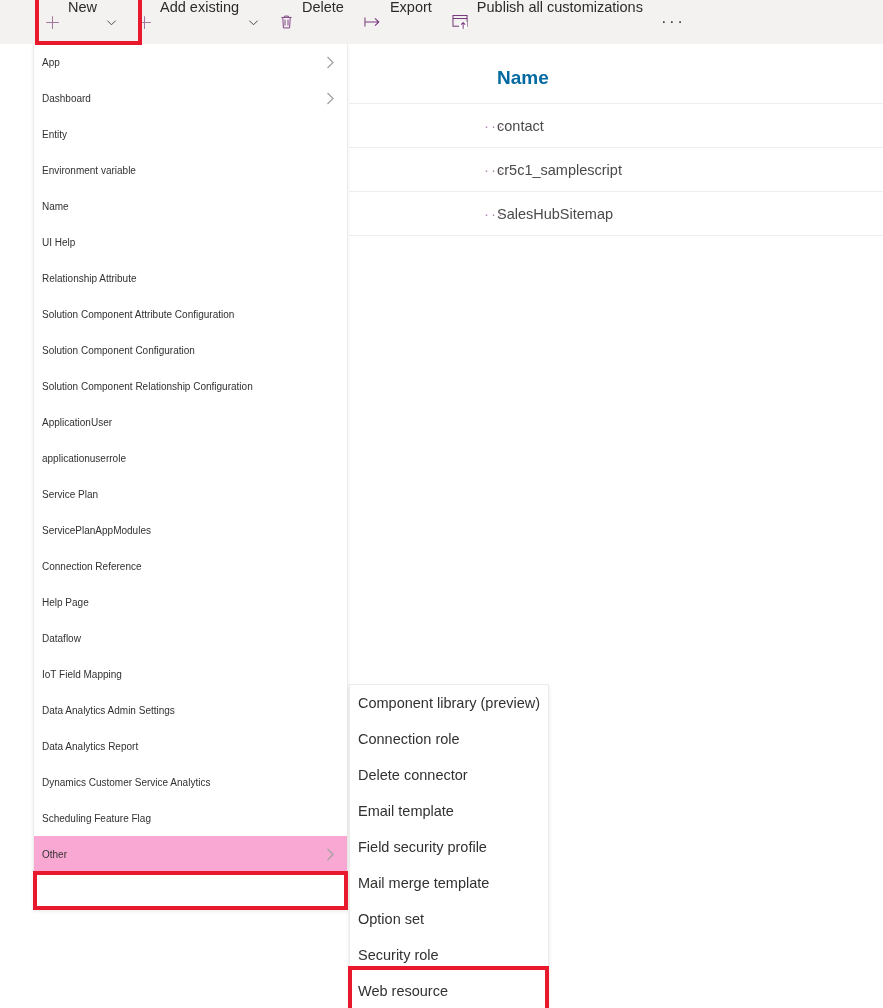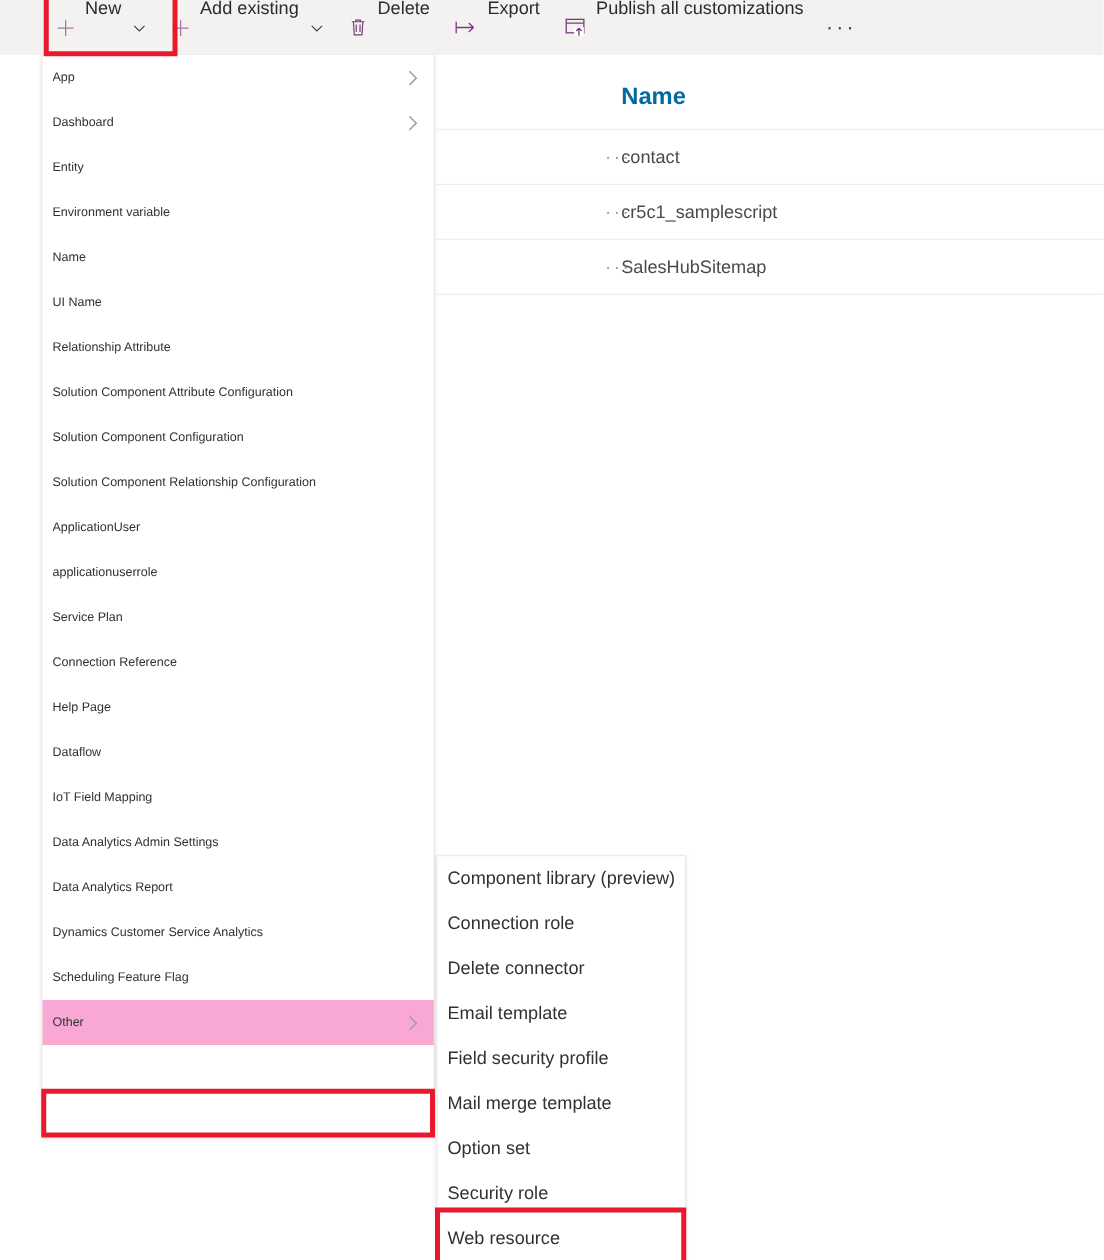--- a/index.html
+++ b/index.html
@@ -231,21 +231,21 @@
   <div class="menu-item">
     <span class="mi-label">Entity</span>
   </div>
   <div class="menu-item">
     <span class="mi-label">Environment variable</span>
   </div>
   <div class="menu-item">
     <span class="mi-label">Name</span>
   </div>
   <div class="menu-item">
-    <span class="mi-label">UI Name</span>
+    <span class="mi-label">UI Help</span>
   </div>
   <div class="menu-item">
     <span class="mi-label">Relationship Attribute</span>
   </div>
   <div class="menu-item">
     <span class="mi-label">Solution Component Attribute Configuration</span>
   </div>
   <div class="menu-item">
     <span class="mi-label">Solution Component Configuration</span>
   </div>
@@ -253,20 +253,23 @@
     <span class="mi-label">Solution Component Relationship Configuration</span>
   </div>
   <div class="menu-item">
     <span class="mi-label">ApplicationUser</span>
   </div>
   <div class="menu-item">
     <span class="mi-label">applicationuserrole</span>
   </div>
   <div class="menu-item">
     <span class="mi-label">Service Plan</span>
+  </div>
+  <div class="menu-item">
+    <span class="mi-label">ServicePlanAppModules</span>
   </div>
   <div class="menu-item">
     <span class="mi-label">Connection Reference</span>
   </div>
   <div class="menu-item">
     <span class="mi-label">Help Page</span>
   </div>
   <div class="menu-item">
     <span class="mi-label">Dataflow</span>
   </div>

